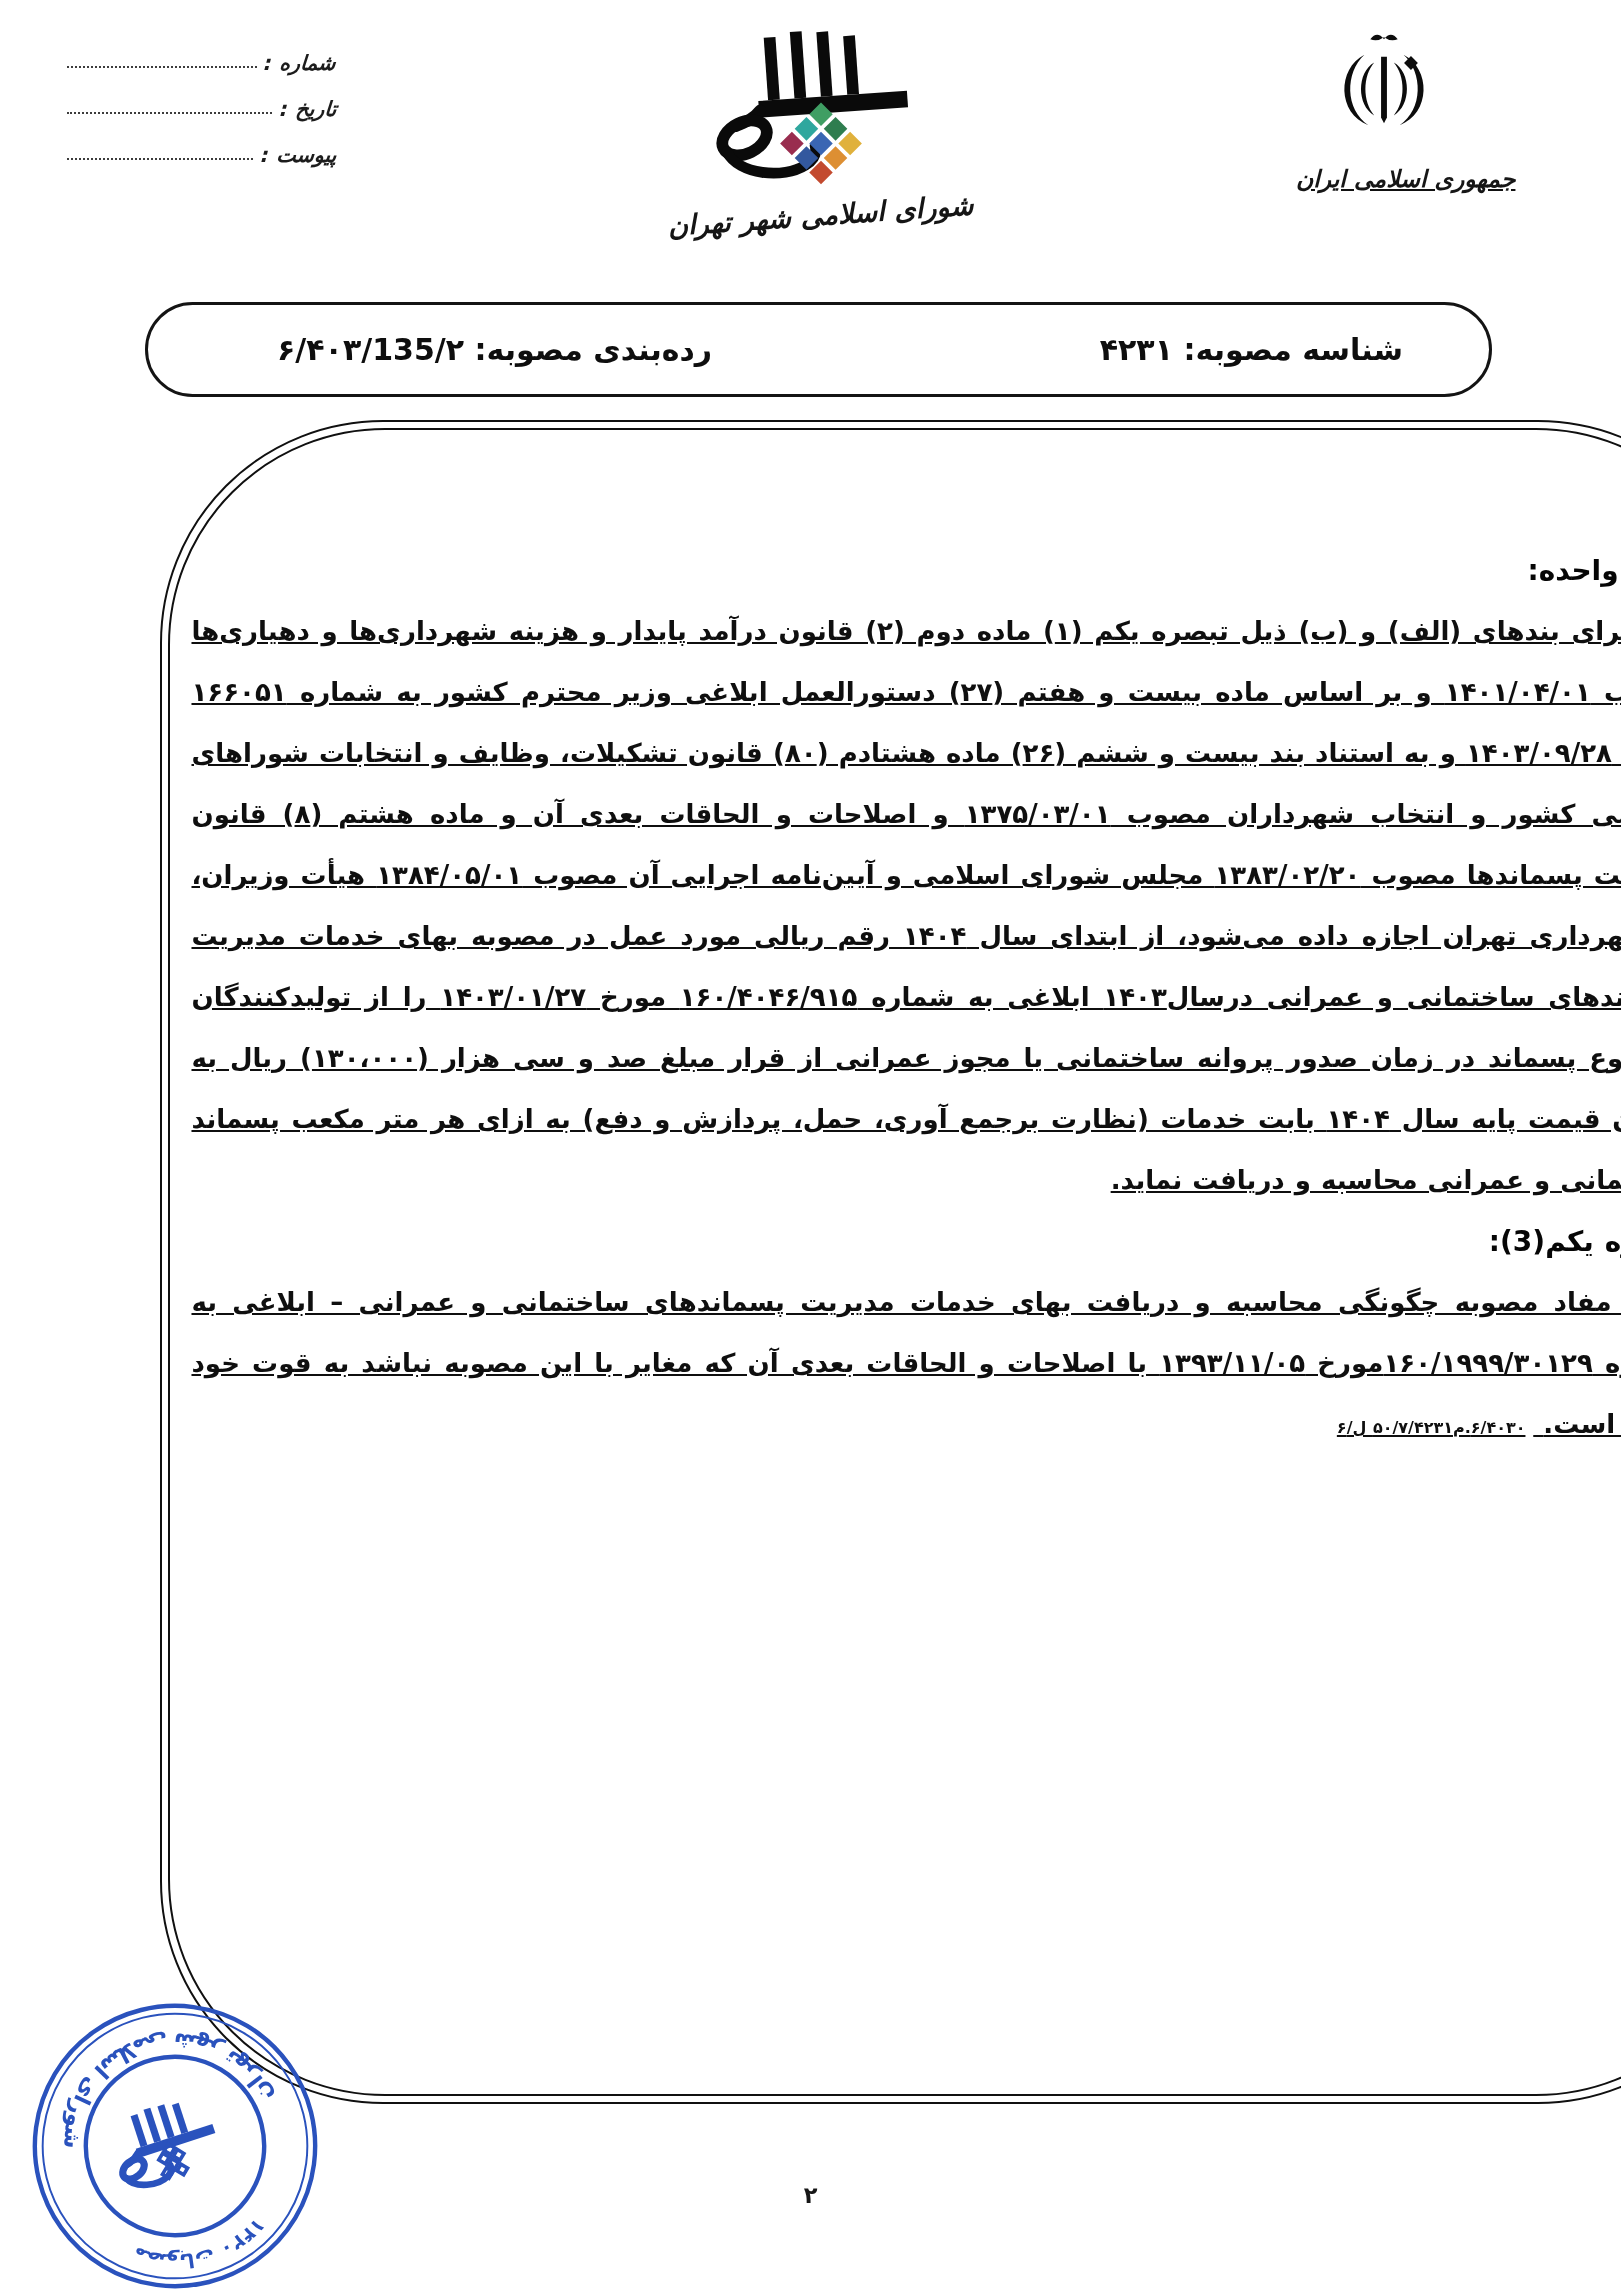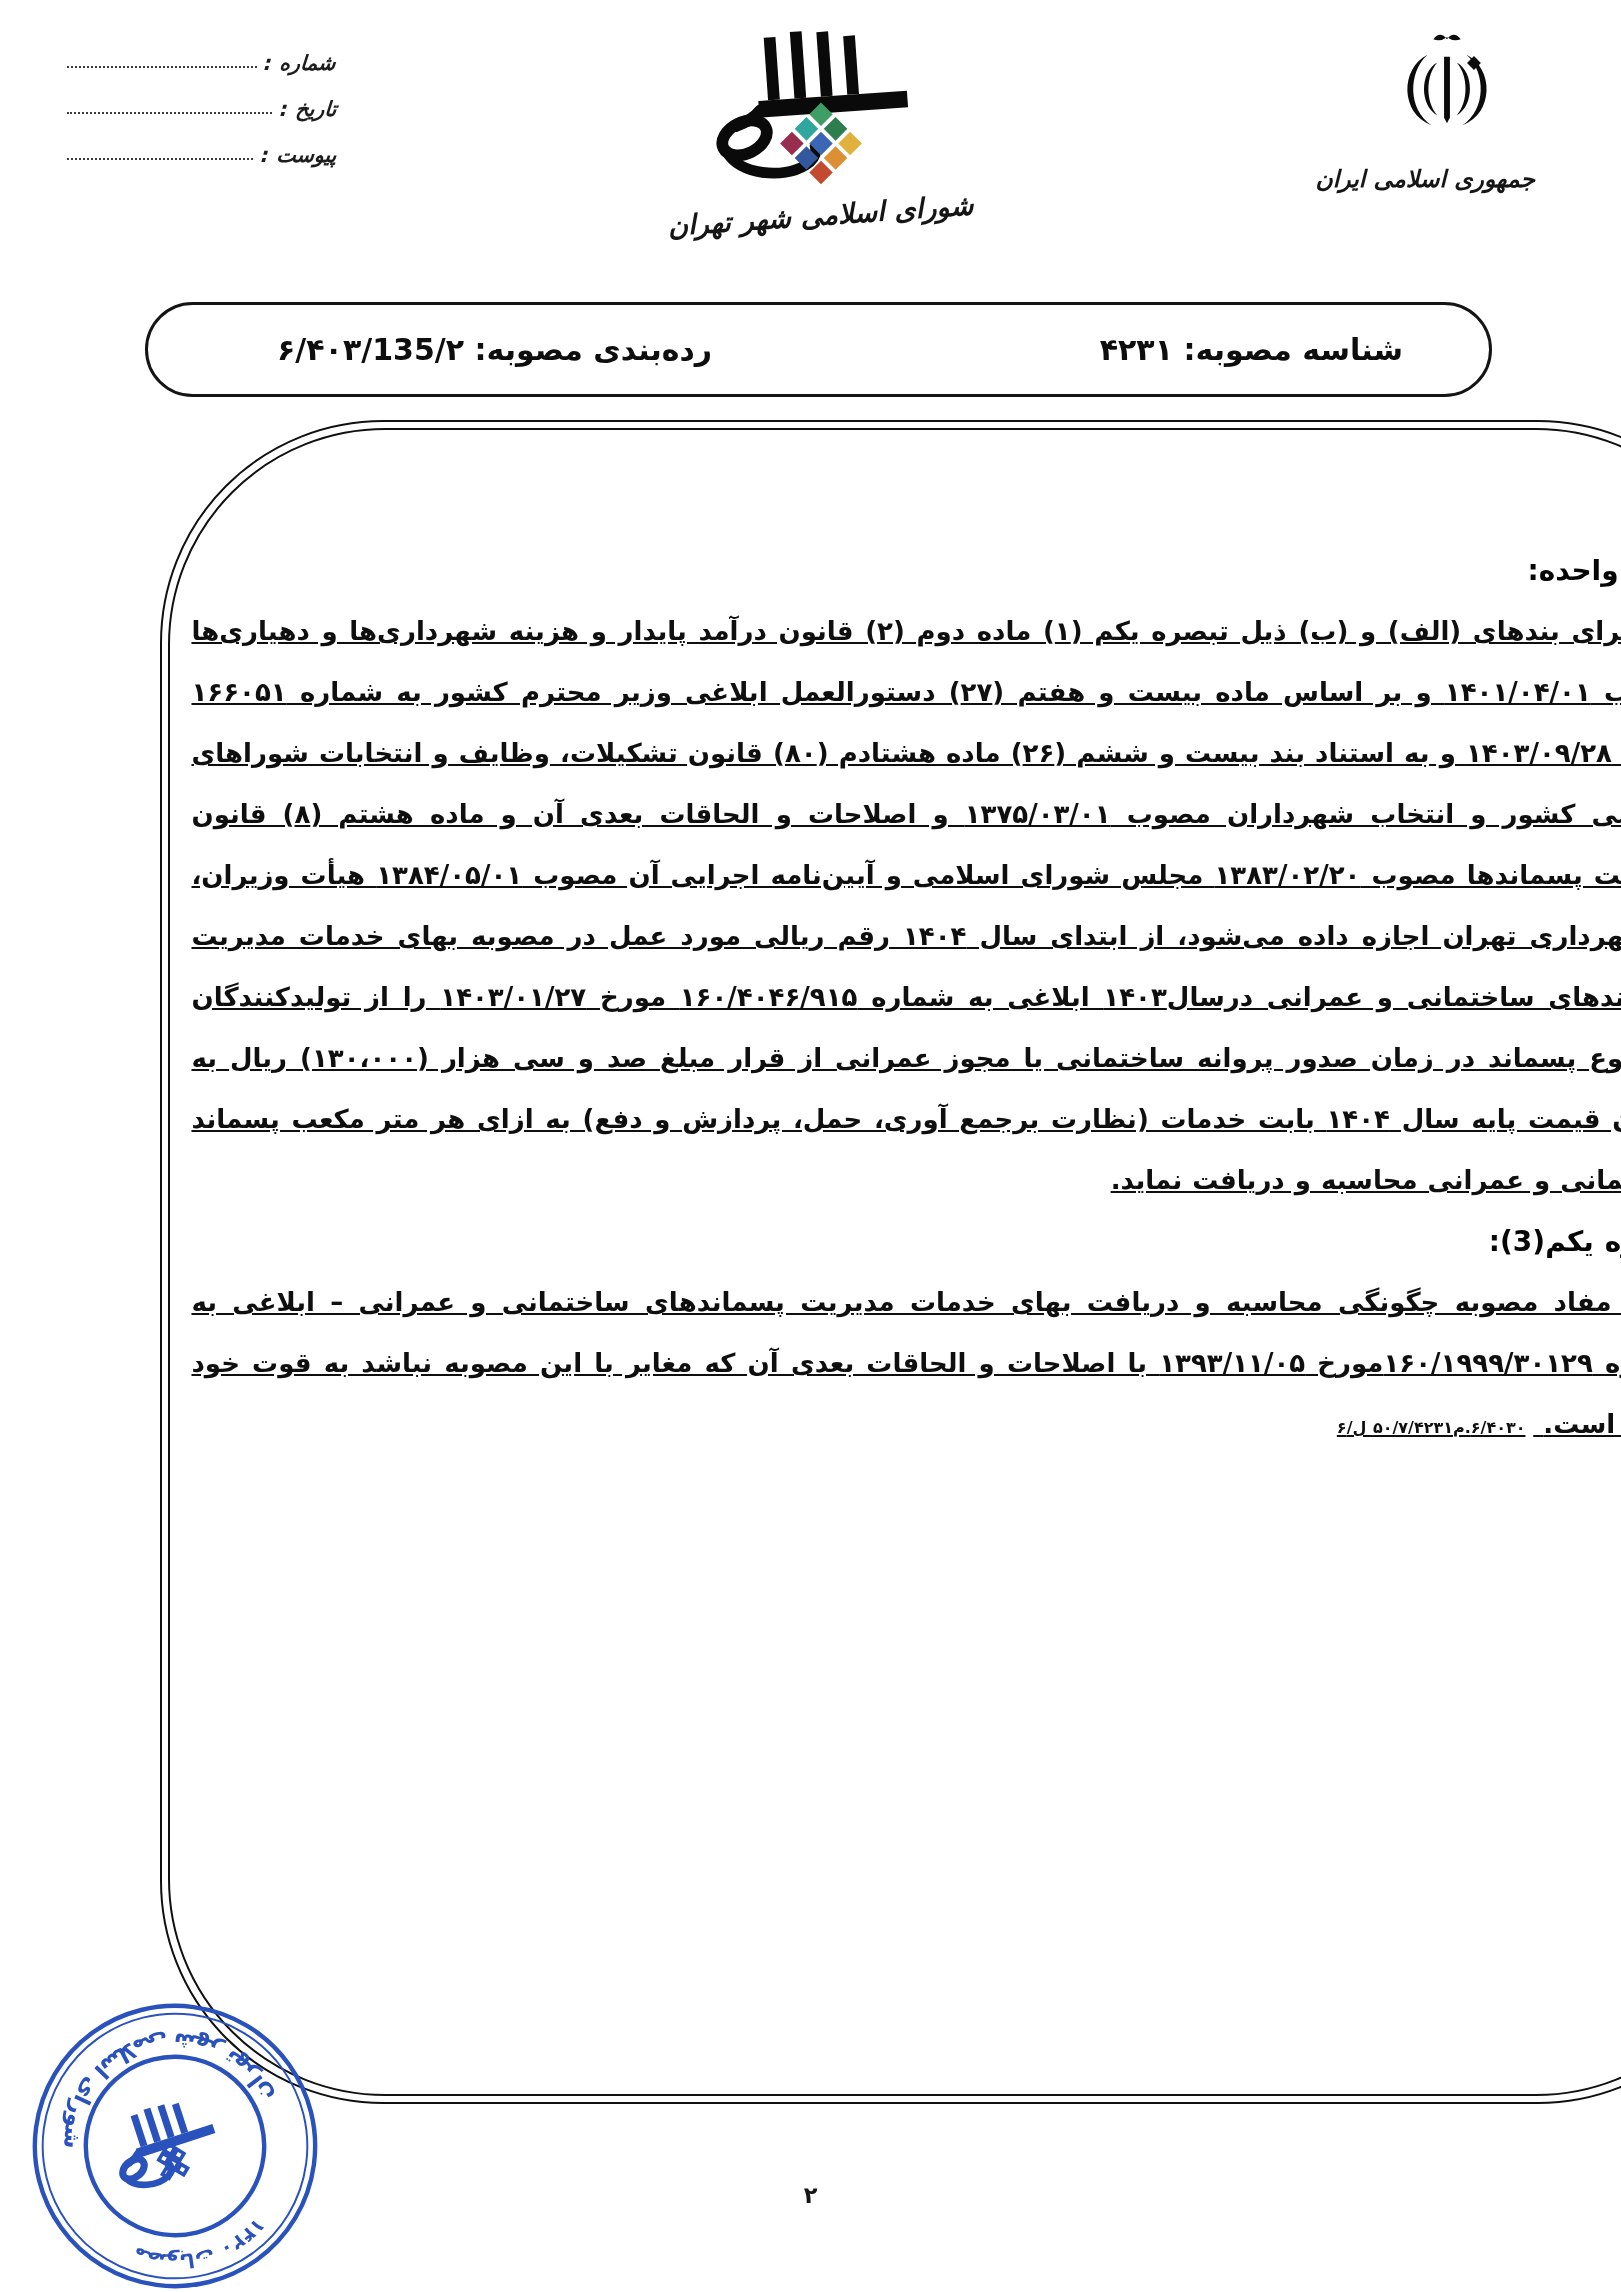--- a/index.html
+++ b/index.html
@@ -9,21 +9,21 @@
   }
   
   .meta-fields{position:absolute;left:65px;top:29px;width:271px;}
   .meta-row{display:flex;direction:rtl;align-items:flex-end;height:46px;}
   .meta-label{font-size:20.6px;font-weight:700;font-style:italic;color:#1c1c1c;white-space:nowrap;transform:skewX(-4deg);}
   .meta-dots{flex:1;border-bottom:2px dotted #3c3c3c;margin:0 7.8px 6.9px 2px;height:1px;}
   
   .council-logo{position:absolute;left:659px;top:19.6px;width:323px;text-align:center;}
   .council-caption{font-size:27.4px;font-weight:700;font-style:italic;color:#151515;transform:rotate(-4deg);margin-top:7.8px;letter-spacing:1px;}
   
-  .national-emblem{position:absolute;left:1251px;top:29px;width:284px;text-align:right;}
+  .national-emblem{position:absolute;left:1296px;top:29px;width:284px;text-align:left;text-decoration:underline;}
   .emblem-caption{font-size:23.5px;font-weight:700;font-style:italic;color:#161616;margin-top:9.8px;white-space:nowrap;}
   
   .header-pill{
     position:absolute;left:145px;top:302px;width:1347px;height:95px;box-sizing:border-box;
     border:3.4px solid #141414;border-radius:51px;
     display:flex;direction:rtl;justify-content:space-between;align-items:center;
     padding:0 86px 0 129px;font-size:30px;font-weight:700;color:#0e0e0e;
   }
   
   .decree-box{

